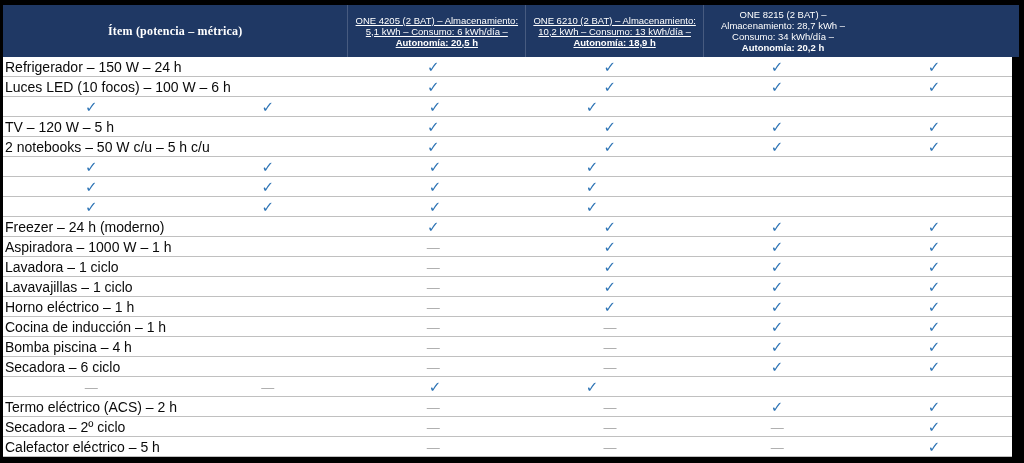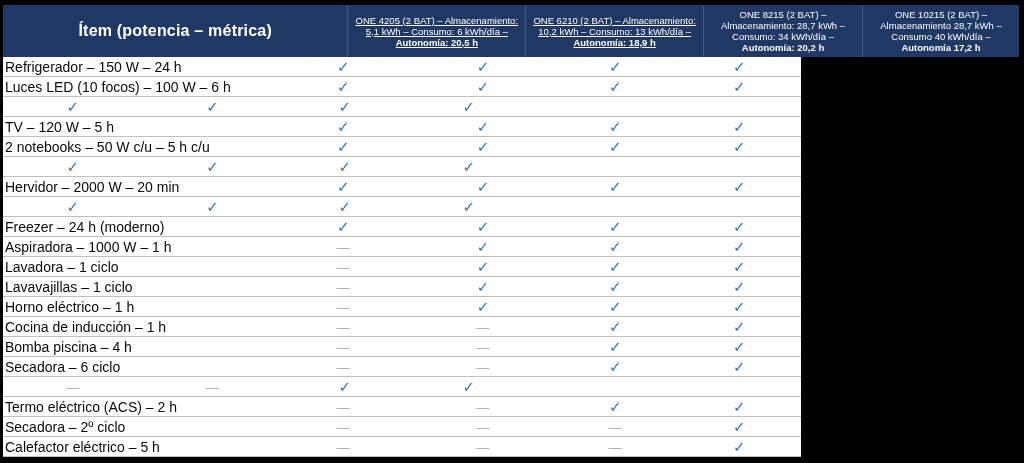--- a/index.html
+++ b/index.html
@@ -24,33 +24,34 @@
   .hcell {
     display: flex;
     align-items: center;
     justify-content: center;
     text-align: center;
     padding: 1px 6px;
   }
   .hcell + .hcell { border-left: 1px solid rgba(255,255,255,0.18); }
   .hcell.item-head {
     width: 33.9%;
-    font-size: 16px;
+    font-size: 12px;
     font-weight: bold;
     letter-spacing: .2px;
+    font-family: Liberation Serif, serif;
   }
   .hcell.sys { font-size: 9.5px; line-height: 11px; }
   .hcell.c0 { width: 17.5%; text-decoration: underline; }
   .hcell.c1 { width: 17.5%; text-decoration: underline; }
   .hcell.c2 { width: 15.65%; }
   .hcell.c3 { width: 15.45%; }
   .hbold { font-weight: bold; }
 
   
-  .tbody { width: 798px; background: #f9a8d4; }
+  .tbody { width: 1009px; background: #f9a8d4; }
   .row {
     display: flex;
     height: 20px;
     align-items: center;
     background: #fff;
     border-bottom: 1px solid var(--row-border, #C0C0C0);
   }
   .cell.item {
     width: 33.9%;
     font-size: 14px;
@@ -86,23 +87,20 @@
       </div>
       <div class="hcell sys c0">
         <span><span class="hnorm">ONE 4205 (2 BAT) – Almacenamiento: 5,1 kWh – Consumo: 6 kWh/día – </span><span class="hbold">Autonomía: 20,5 h</span></span>
       </div>
       <div class="hcell sys c1">
         <span><span class="hnorm">ONE 6210 (2 BAT) – Almacenamiento: 10,2 kWh – Consumo: 13 kWh/día – </span><span class="hbold">Autonomía: 18,9 h</span></span>
       </div>
       <div class="hcell sys c2">
         <span><span class="hnorm">ONE 8215 (2 BAT) – Almacenamiento: 28,7 kWh – Consumo: 34 kWh/día – </span><span class="hbold">Autonomía: 20,2 h</span></span>
       </div>
-      <div class="hcell sys c3">
-        <span><span class="hnorm">ONE 10215 (2 BAT) – Almacenamiento 28,7 kWh – Consumo 40 kWh/día – </span><span class="hbold">Autonomía 17,2 h</span></span>
-      </div>
     </div>
 
     <div class="tbody">
         <div class="row">
           <div class="cell item">Refrigerador – 150 W – 24 h</div>
           <div class="cell val v0"><span class="check">✓</span></div>
           <div class="cell val v1"><span class="check">✓</span></div>
           <div class="cell val v2"><span class="check">✓</span></div>
           <div class="cell val v3"><span class="check">✓</span></div>
         </div>
@@ -133,21 +131,20 @@
           <div class="cell val v2"><span class="check">✓</span></div>
           <div class="cell val v3"><span class="check">✓</span></div>
         </div>
         <div class="row">
           <div class="cell val v0"><span class="check">✓</span></div>
           <div class="cell val v1"><span class="check">✓</span></div>
           <div class="cell val v2"><span class="check">✓</span></div>
           <div class="cell val v3"><span class="check">✓</span></div>
         </div>
         <div class="row">
-          <div class="cell item">Hervidor – 2000 W – 20 min</div>
           <div class="cell val v0"><span class="check">✓</span></div>
           <div class="cell val v1"><span class="check">✓</span></div>
           <div class="cell val v2"><span class="check">✓</span></div>
           <div class="cell val v3"><span class="check">✓</span></div>
         </div>
         <div class="row">
           <div class="cell val v0"><span class="check">✓</span></div>
           <div class="cell val v1"><span class="check">✓</span></div>
           <div class="cell val v2"><span class="check">✓</span></div>
           <div class="cell val v3"><span class="check">✓</span></div>

